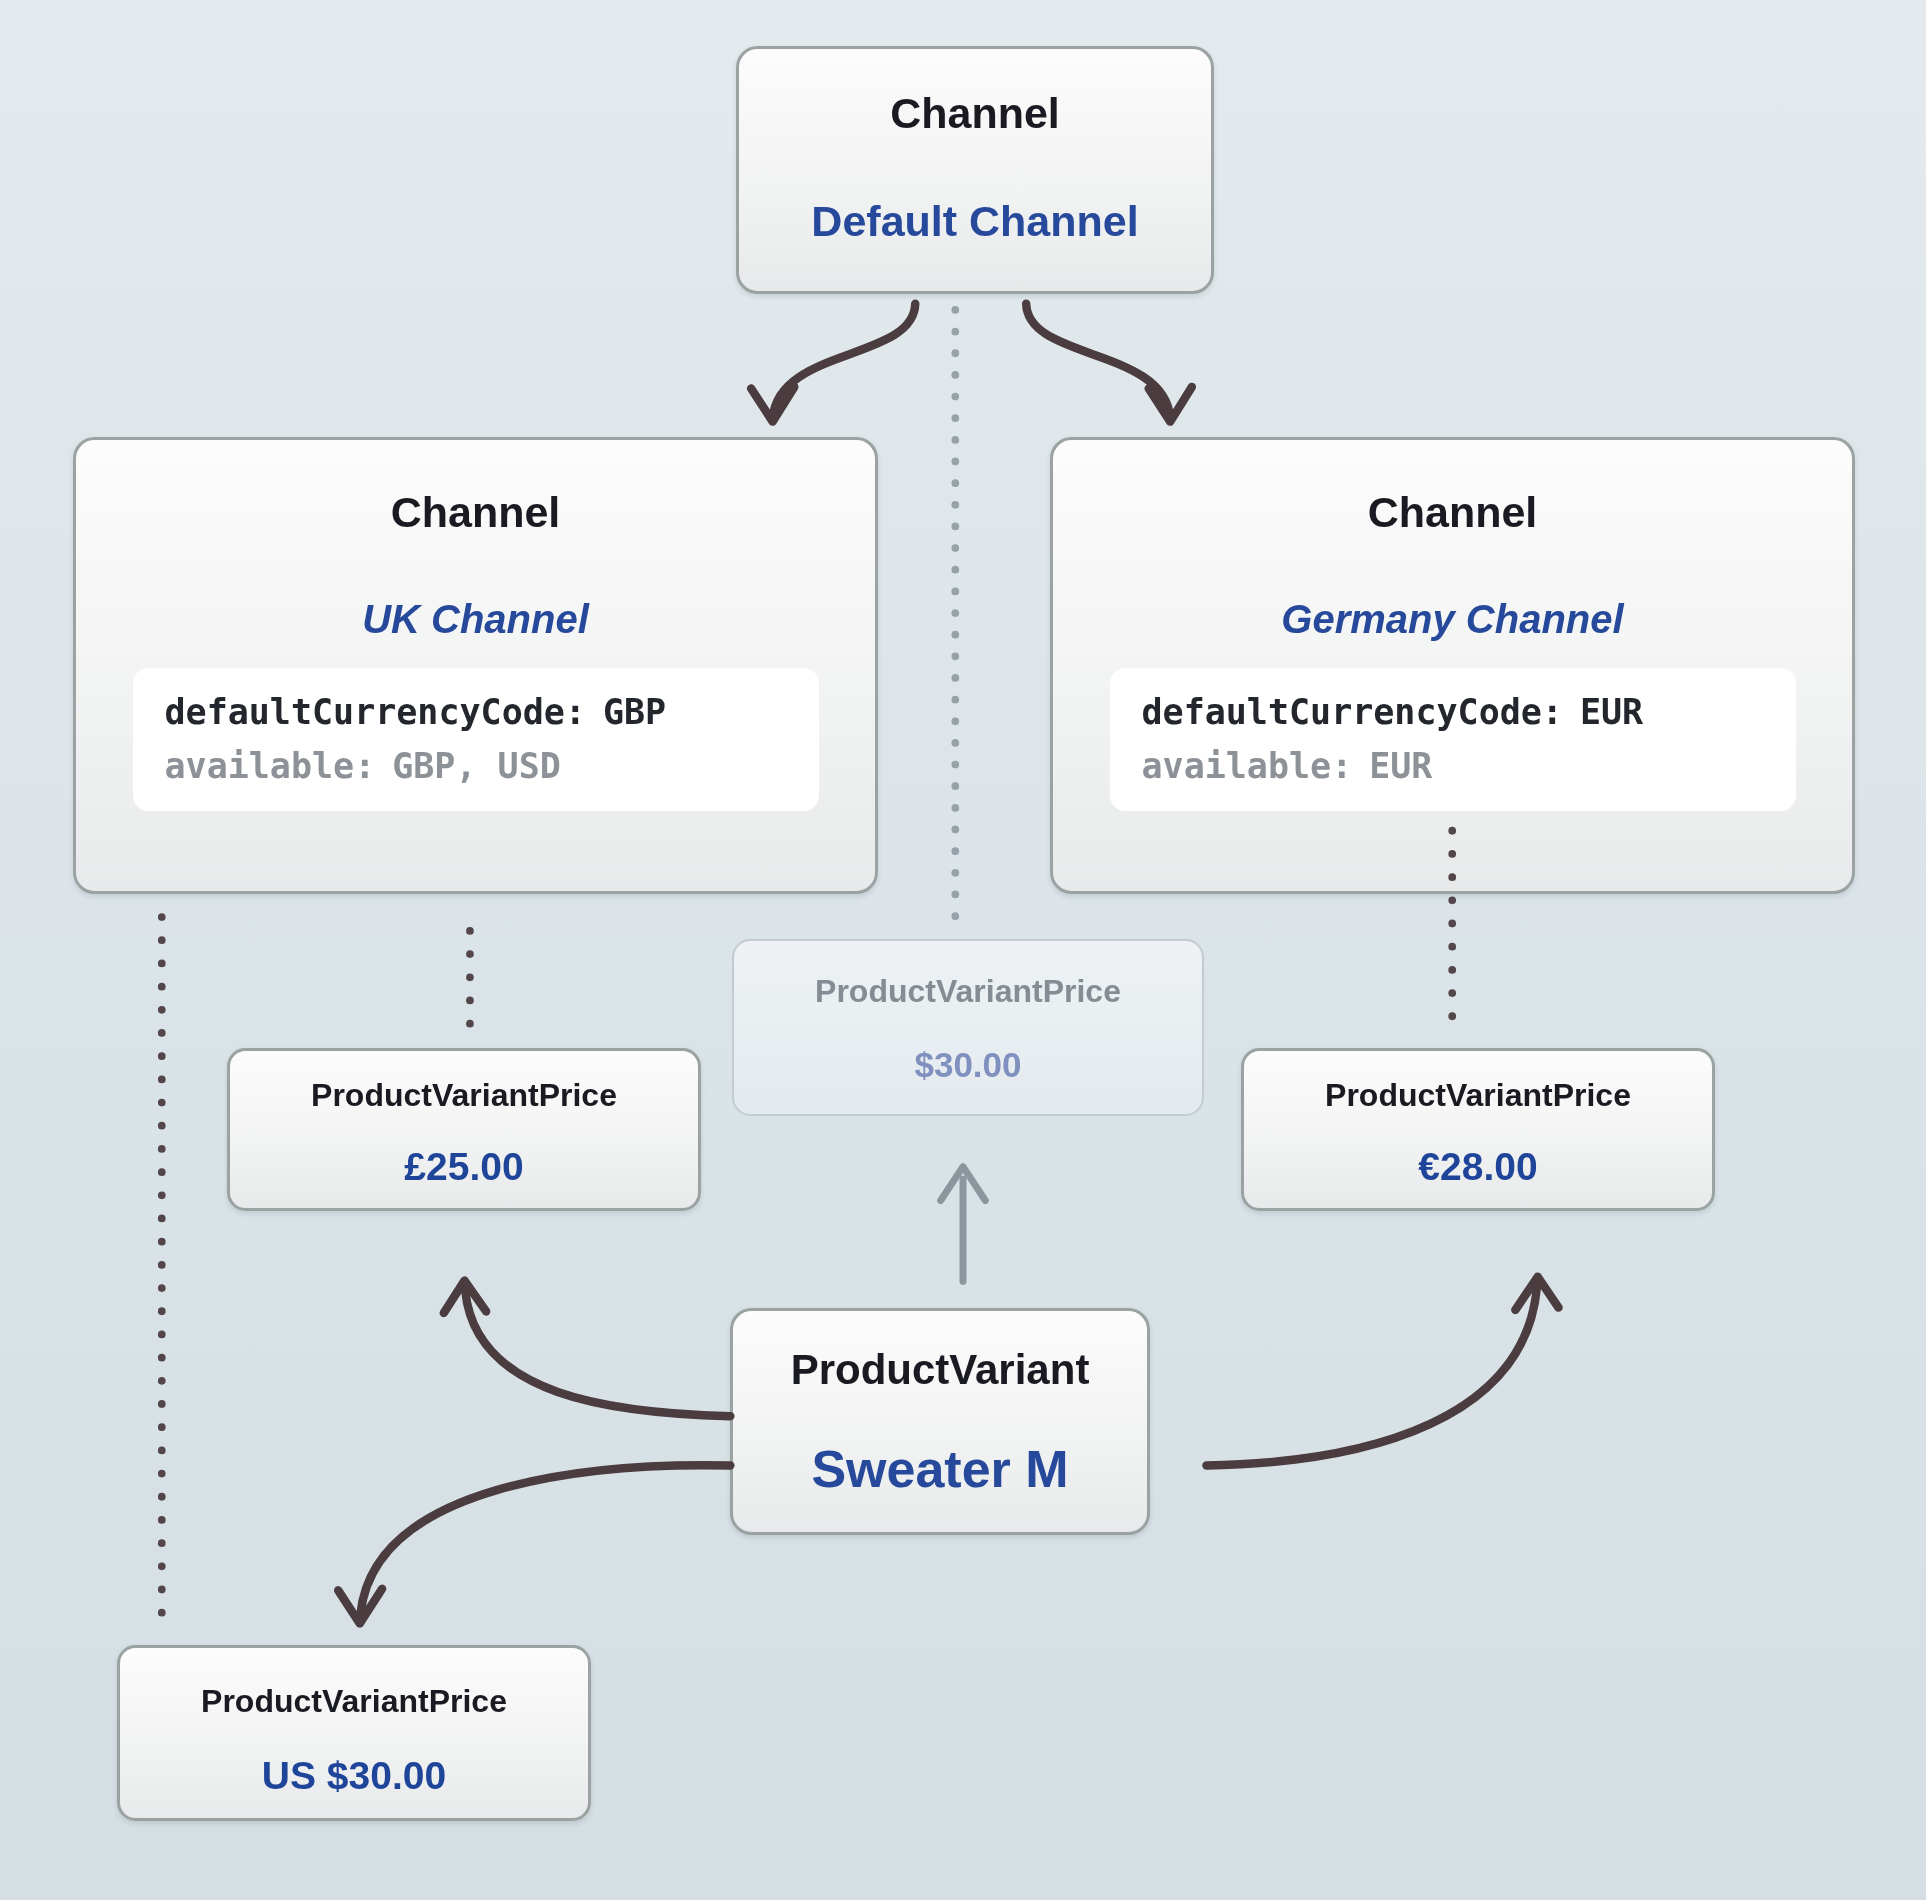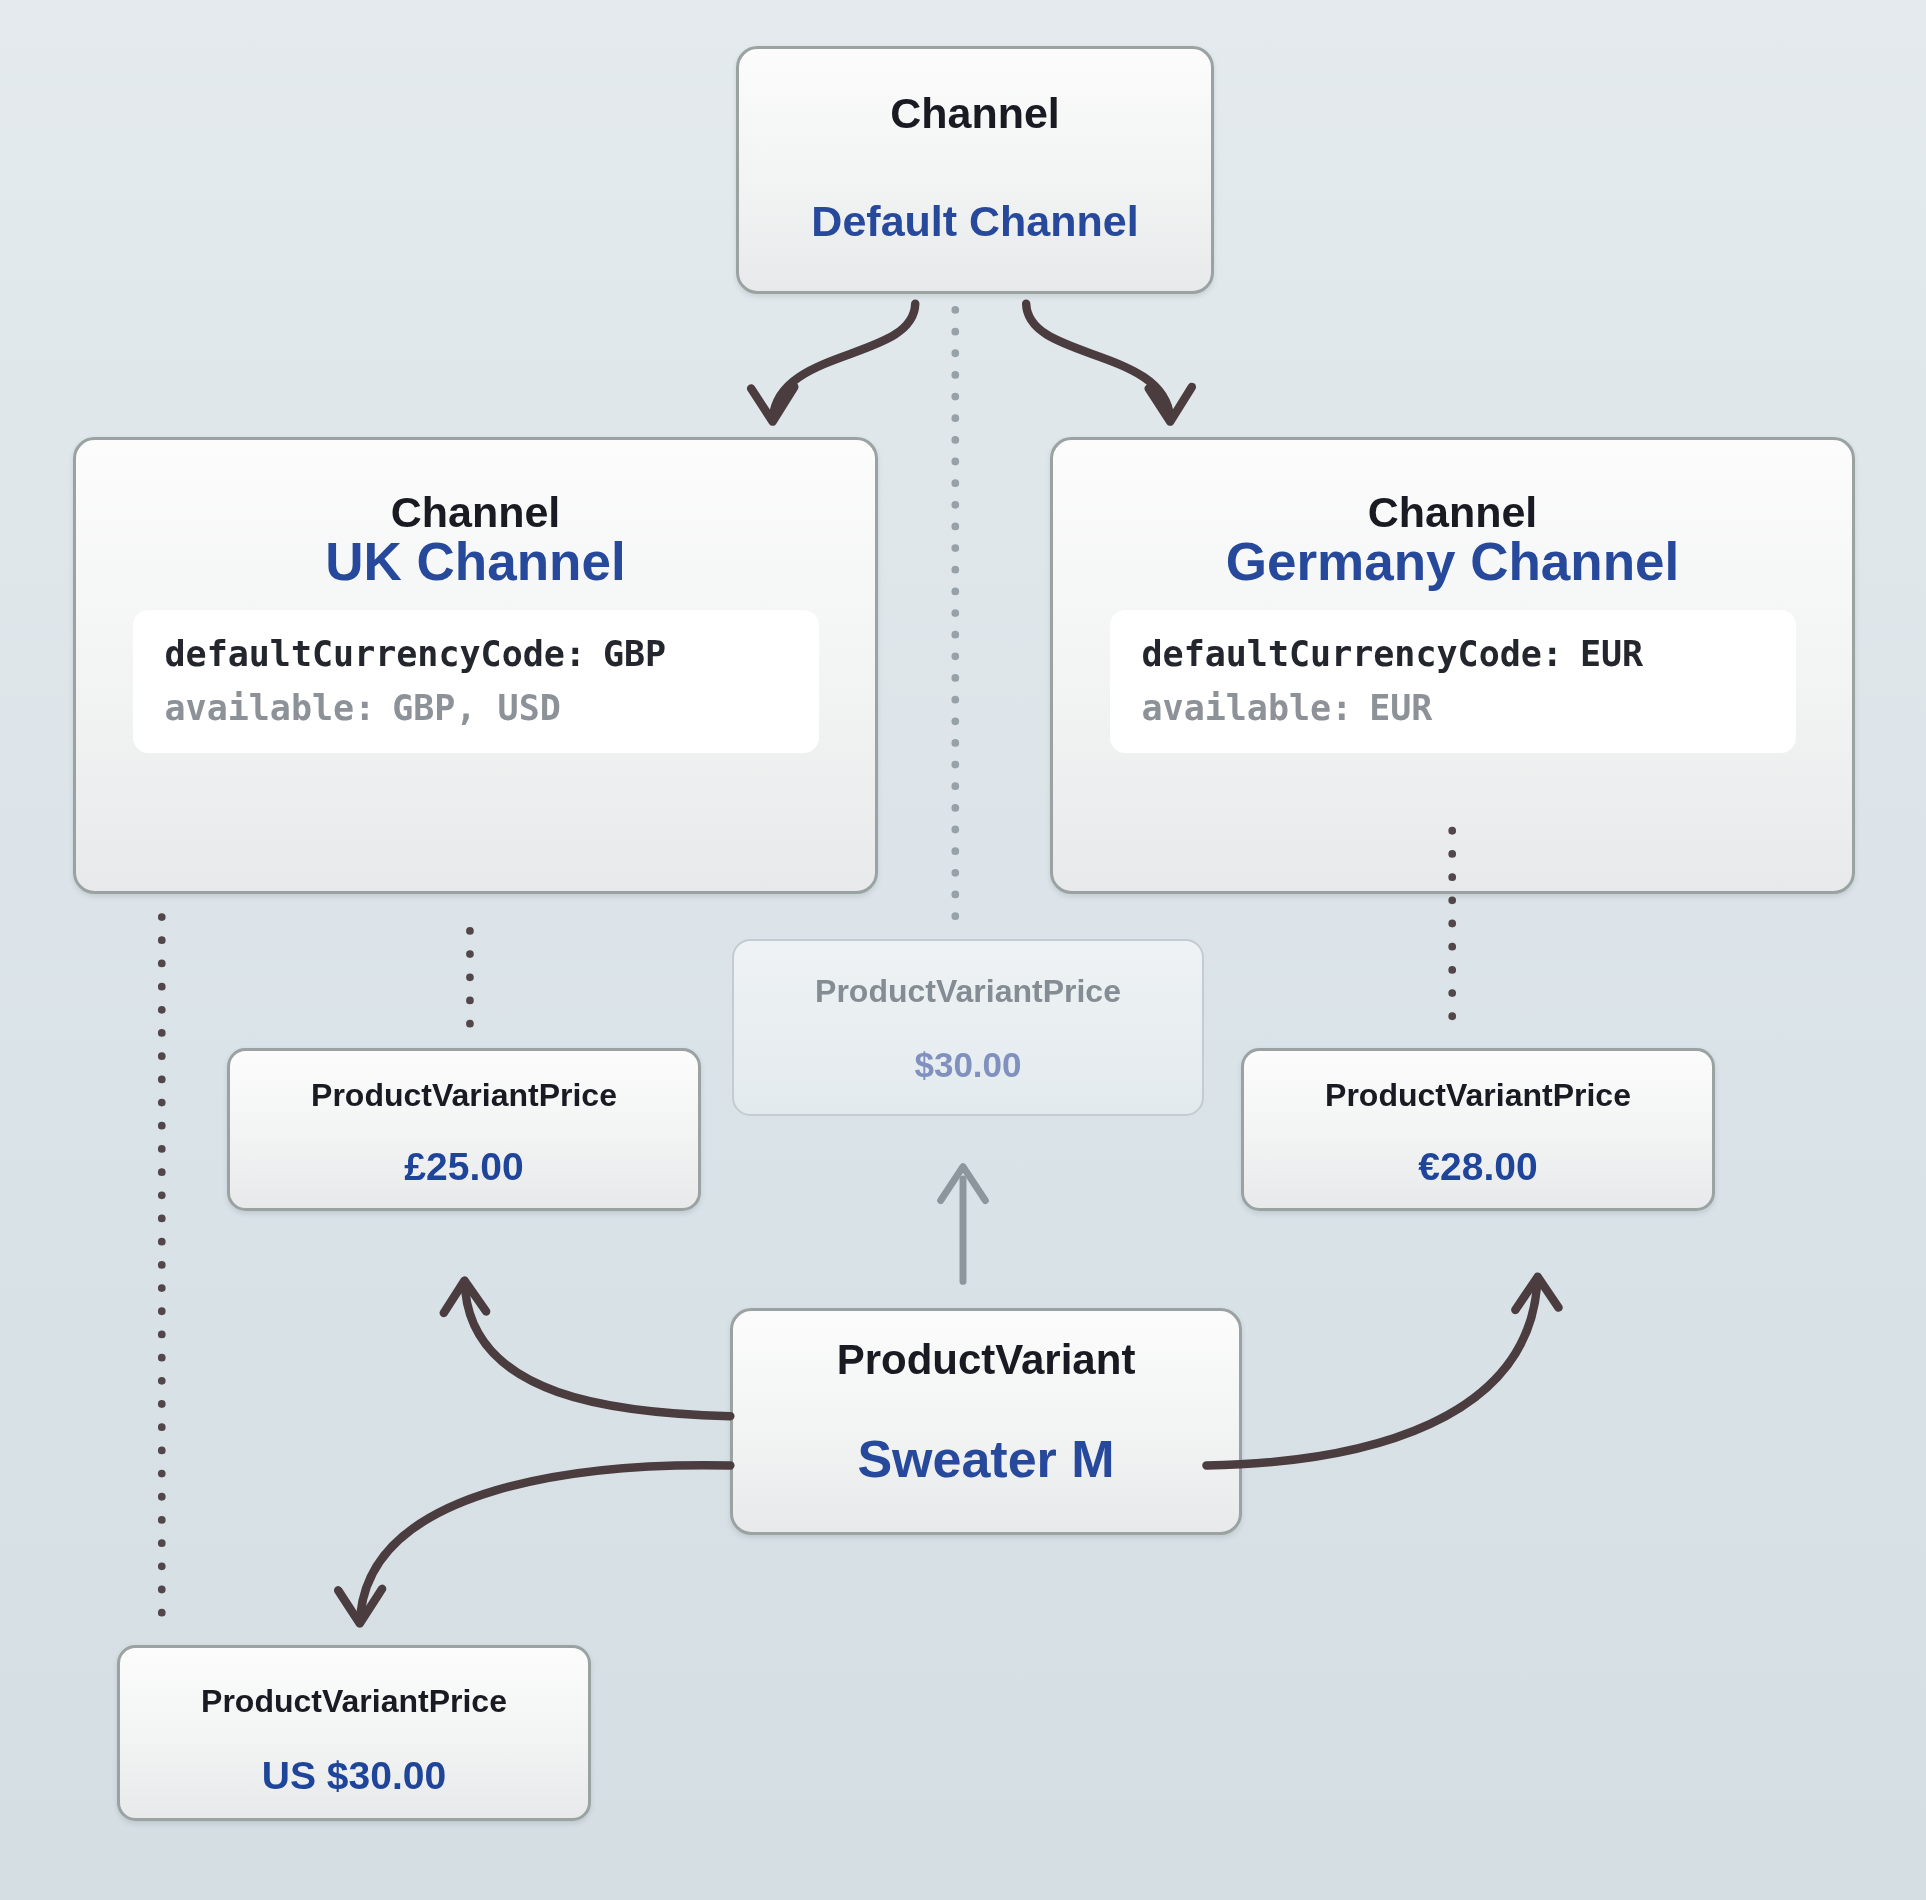--- a/index.html
+++ b/index.html
@@ -29,21 +29,21 @@
   
   #default-channel{left:736px;top:46px;width:478px;height:248px;padding-top:40px;}
   #default-channel .type{font-size:43px;line-height:49px;}
   #default-channel .name{font-size:43px;line-height:49px;margin-top:59px;}
 
   
   .channel-big{width:805px;height:457px;padding-top:48px;}
   #uk-channel{left:73px;top:437px;}
   #germany-channel{left:1050px;top:437px;}
   .channel-big .type{font-size:43px;line-height:49px;}
-  .channel-big .name{font-size:53px;line-height:49px;}
+  .channel-big .name{font-size:40px;line-height:49px;margin-top:58px;font-style:italic;}
   .code-box{
     margin-top:24px;width:686px;box-sizing:border-box;
     background:#ffffff;border-radius:15.4px;
     padding:17px 32px;text-align:left;
     font-family:"DejaVu Sans Mono", monospace;
     font-size:35px;line-height:1.55;font-weight:600;
   }
   .code-line1{color:#23262c;}
   .code-line2{color:#8d9298;}
   .code-val{padding-left:17px;}
@@ -61,21 +61,21 @@
   #default-price{
     left:732px;top:939px;width:472px;height:177px;padding-top:32px;
     border:2.3px solid #c3ccd2;border-radius:18.5px;
     background:linear-gradient(180deg,#eef2f4 0%, #e3eaee 100%);
     box-shadow:none;z-index:1;
   }
   #default-price .type{font-size:32px;line-height:37px;color:#858d94;}
   #default-price .price{font-size:35px;line-height:41px;margin-top:34px;color:#8090bf;}
 
   
-  #product-variant{left:730px;top:1308px;width:512px;height:227px;padding-top:25px;}
+  #product-variant{left:730px;top:1308px;width:420px;height:227px;padding-top:35px;}
   #product-variant .type{font-size:42px;line-height:48px;}
   #product-variant .name{font-size:52px;line-height:53px;margin-top:49px;}
 </style>
 </head>
 <body>
 
 <div class="canvas">
 
   <svg class="connectors" viewBox="0 0 2500 2467">
 

